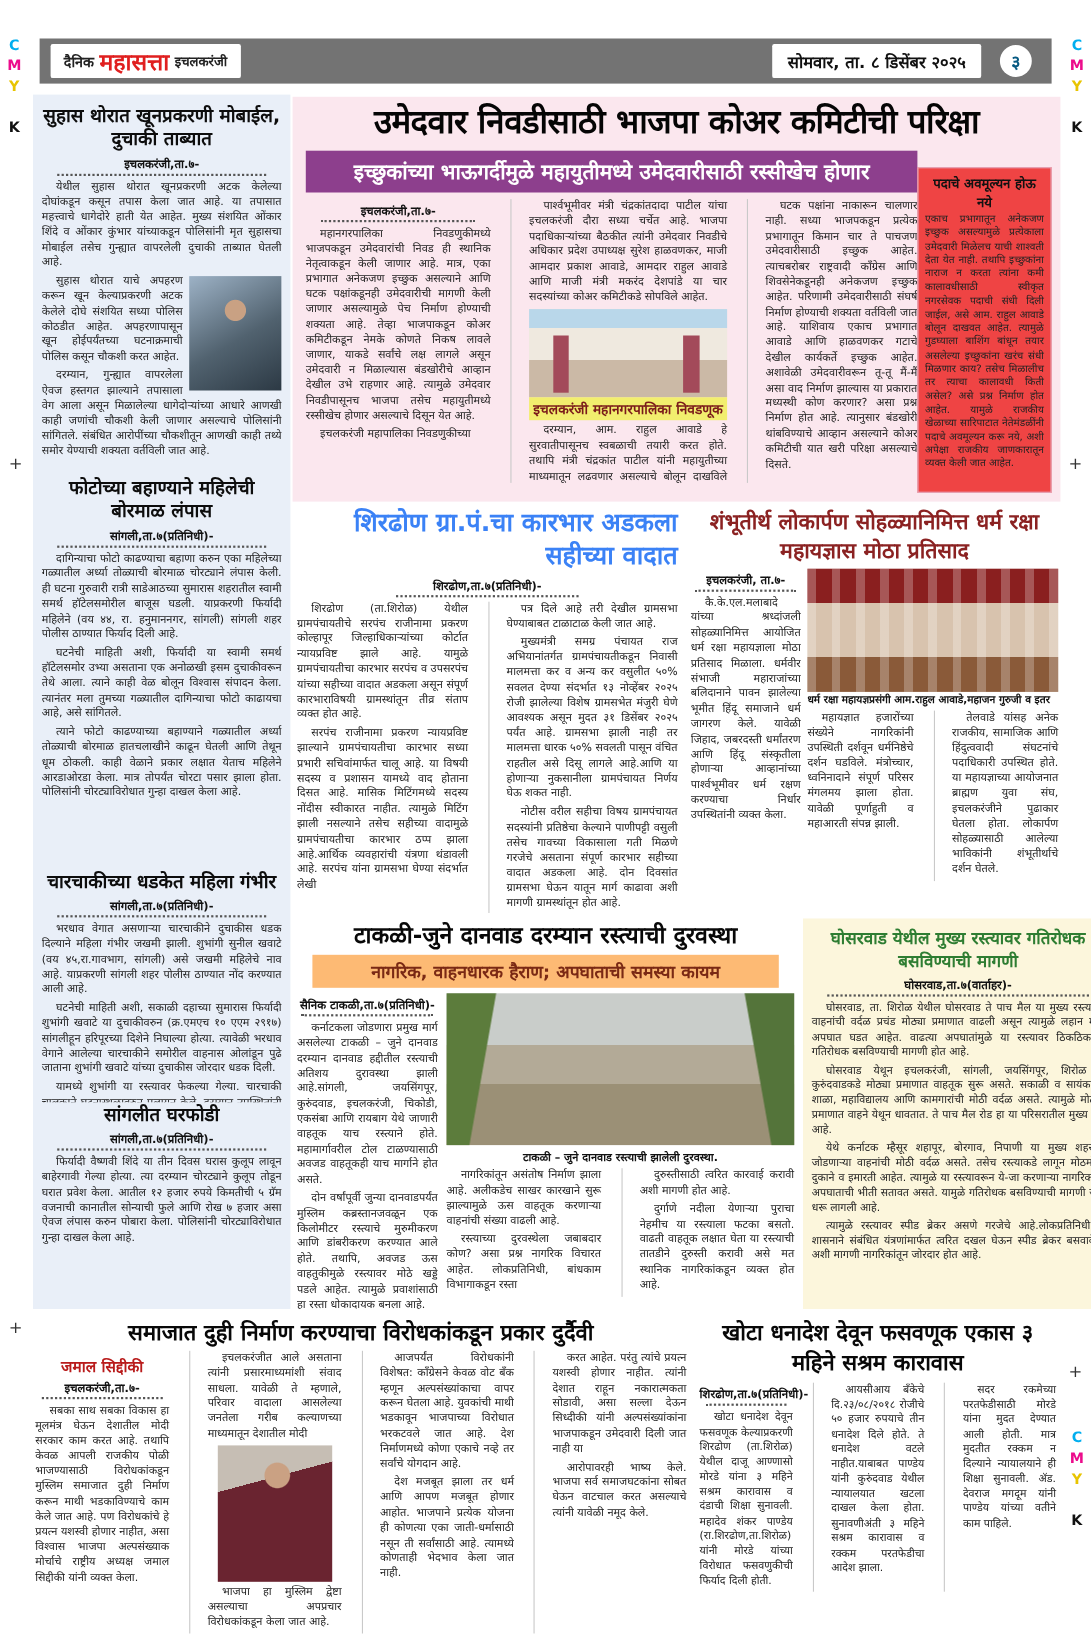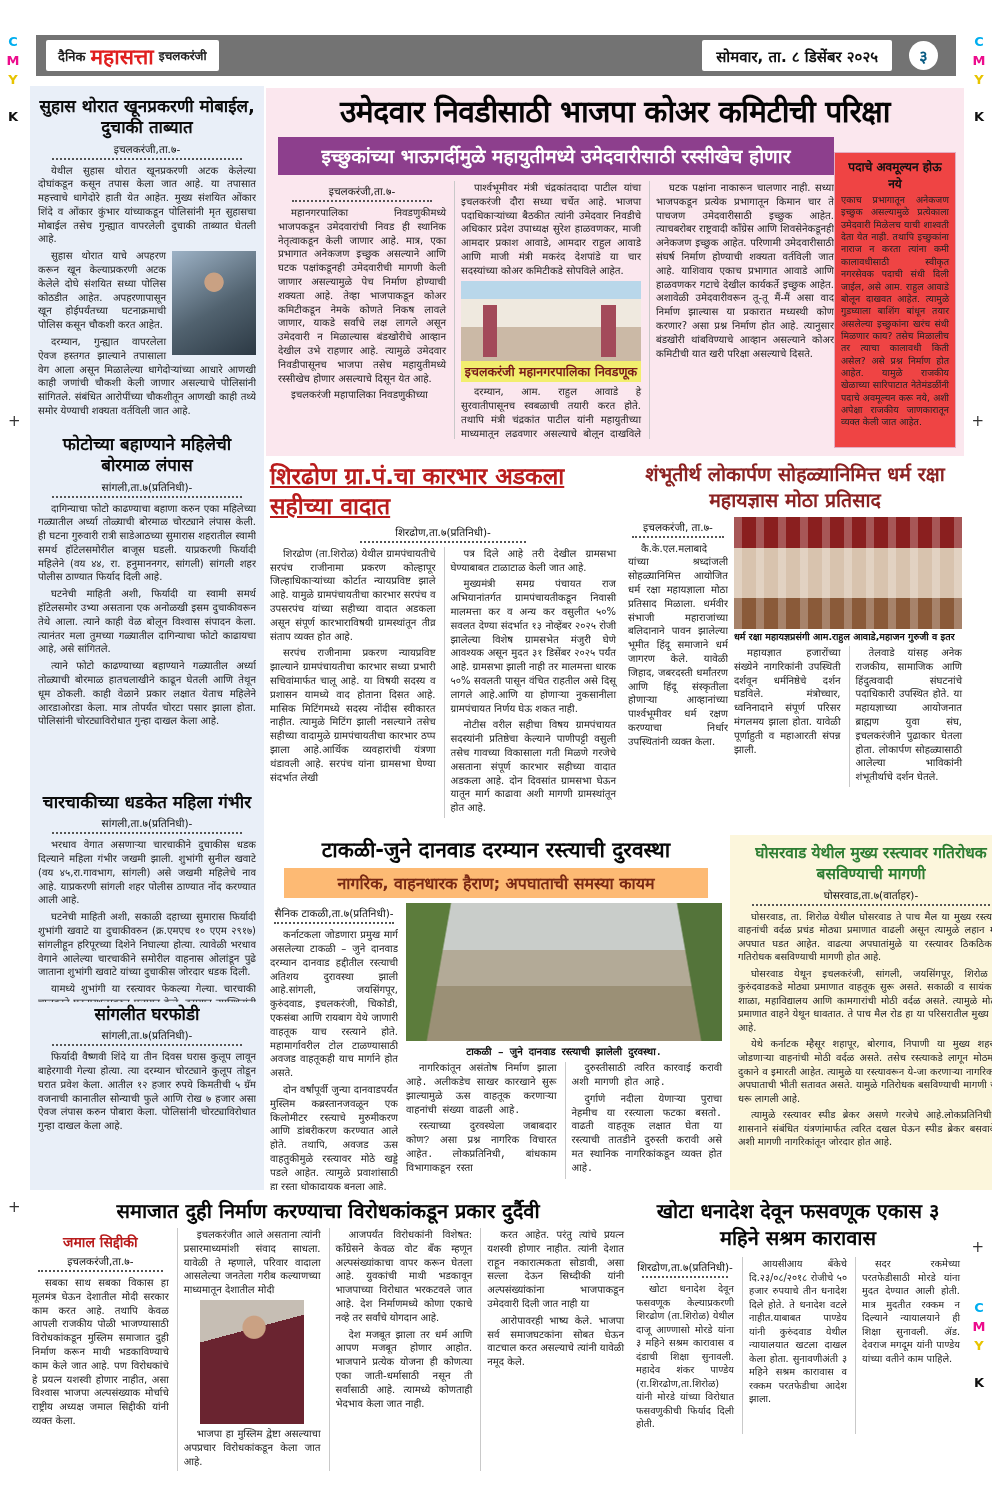--- a/index.html
+++ b/index.html
@@ -17,26 +17,26 @@
   .masthead{position:absolute;left:10px;top:5px;height:31px;background:#fff;padding:0 12px;
             display:flex;align-items:baseline;gap:5px;border-radius:2px;}
   .mh-pre{font-size:13px;font-weight:bold;color:#222;align-self:center;}
   .mh-title{font-size:21px;font-weight:bold;color:#e01f1f;align-self:center;}
   .mh-city{font-size:12px;font-weight:bold;color:#222;align-self:center;}
   .datebox{position:absolute;right:64px;top:5px;height:31px;background:#fff;padding:0 14px;
            display:flex;align-items:center;font-size:15px;font-weight:bold;color:#111;border-radius:2px;}
   .pagecircle{position:absolute;right:18px;top:6px;width:29px;height:29px;background:#fff;border-radius:50%;
               display:flex;align-items:center;justify-content:center;font-size:16px;font-weight:bold;color:#075a82;}
   
-  .dateline{text-align:center;font-weight:normal;font-size:10.5px;margin:3px 0 1px;color:#111;}
+  .dateline{text-align:center;font-weight:bold;font-size:10.5px;margin:3px 0 1px;color:#111;}
   .dots{border-top:2px dotted #555;height:0;margin:2px 14px 4px;}
   p.body{font-size:10px;line-height:1.38;text-align:justify;margin:0 0 3px;text-indent:13px;color:#222;}
   .cols{display:flex;}
   .col{flex:1;min-width:0;}
-  .col + .col{border-left:1px solid #c9c9c9;margin-left:8px;padding-left:6px;}
+  .col + .col{border-left:1px solid #c9c9c9;margin-left:18px;padding-left:16px;}
   
   .leftcol{position:absolute;left:30px;top:86px;width:234px;height:1104px;background:#e9eff8;
            padding:8px 8px 0;box-sizing:border-box;}
   .l-art{overflow:hidden;}
   .l-hl{font-size:17px;font-weight:bold;text-align:center;line-height:1.25;color:#0d0d0d;margin:2px 0;}
   .photo-suhas{float:right;width:84px;height:104px;margin:2px 0 2px 6px;
       background:radial-gradient(circle at 50% 30%,#c9a183 11%,rgba(0,0,0,0) 12%),
                  linear-gradient(150deg,#9db2c6 0%,#51626f 55%,#2c3944 100%);}
   
   .mainblk{position:absolute;left:266px;top:88px;width:698px;height:368px;background:#fbe7ee;
@@ -51,39 +51,39 @@
   .photo-building:before{content:"";position:absolute;left:12%;top:30%;width:8%;height:65%;background:#a34a5a;}
   .photo-building:after{content:"";position:absolute;right:14%;top:30%;width:8%;height:65%;background:#a34a5a;}
   .cap-yellow{background:#f2ee6e;color:#7a1a1a;font-weight:bold;font-size:12.5px;text-align:center;
               padding:3px 2px;line-height:1.25;margin-bottom:3px;}
   .sidebox{position:absolute;right:8px;top:64px;width:122px;height:296px;background:#ef4444;
            border:1px solid #e3aec3;box-sizing:border-box;padding:5px 6px;overflow:hidden;}
   .side-title{font-size:12px;font-weight:bold;text-align:center;margin-bottom:2px;color:#111;}
   .side-body{font-size:9.3px;line-height:1.33;text-align:justify;color:#222;}
   
   .shirdhon{position:absolute;left:266px;top:460px;width:354px;height:370px;box-sizing:border-box;padding:2px 4px;overflow:hidden;}
-  .hl-blue{font-size:23px;font-weight:bold;color:#b91c1c;text-align:left;line-height:1.3;text-decoration:underline;}
+  .hl-blue{font-size:23px;font-weight:bold;color:#3b82f6;text-align:right;line-height:1.3;}
   
   .shambhu{position:absolute;left:626px;top:460px;width:338px;height:370px;box-sizing:border-box;padding:2px 2px;overflow:hidden;}
   .hl-maroon{font-size:19.5px;font-weight:bold;color:#8b2222;text-align:center;line-height:1.35;}
   .sh-row{display:flex;margin-top:2px;}
   .sh-left{width:100px;flex:none;overflow:hidden;}
   .sh-right{flex:1;margin-left:6px;min-width:0;}
   .photo-group{width:100%;height:112px;
       background:repeating-linear-gradient(90deg,rgba(255,255,255,.25) 0 8px,rgba(0,0,0,0) 8px 22px),
                  linear-gradient(#8a1f1f 0 28%,#d8c3ae 28% 72%,#8a5a39 72% 100%);}
   .cap-photo{font-size:9.5px;font-weight:bold;color:#111;line-height:1.3;margin:2px 0 3px;}
   
   .takli{position:absolute;left:266px;top:835px;width:460px;height:355px;box-sizing:border-box;padding:2px 4px;overflow:hidden;}
   .hl-big-black{font-size:21px;font-weight:bold;color:#080808;text-align:center;line-height:1.3;white-space:nowrap;}
   .tk-sub{background:#fdba74;color:#7a2914;font-size:16px;font-weight:bold;text-align:center;
           padding:4px 4px;margin:4px 14px 5px;}
   .tk-row{display:flex;}
   .tk-left{width:128px;flex:none;overflow:hidden;}
-  .tk-right{flex:1;margin-left:8px;min-width:0;font-family:Liberation Mono, monospace;}
+  .tk-right{flex:1;margin-left:8px;min-width:0;}
   .photo-road{width:100%;height:138px;
       background:linear-gradient(100deg,#5c7c3c 0 13%,rgba(0,0,0,0) 13.5%),
                  linear-gradient(-100deg,#54743a 0 13%,rgba(0,0,0,0) 13.5%),
                  linear-gradient(#c9cdca 0 34%,#b3aa97 34% 60%,#9b9076 60% 100%);}
   .cap-road{font-size:10px;font-weight:bold;text-align:center;margin:3px 0 4px;color:#111;}
   
   .ghosar{position:absolute;left:730px;top:835px;width:282px;height:355px;background:#fcf6dc;
           box-sizing:border-box;padding:8px 8px 0;overflow:hidden;}
   .hl-green{font-size:15.5px;font-weight:bold;color:#2e7d32;text-align:center;line-height:1.35;}
   .ghosar p.body{font-size:9.8px;}

